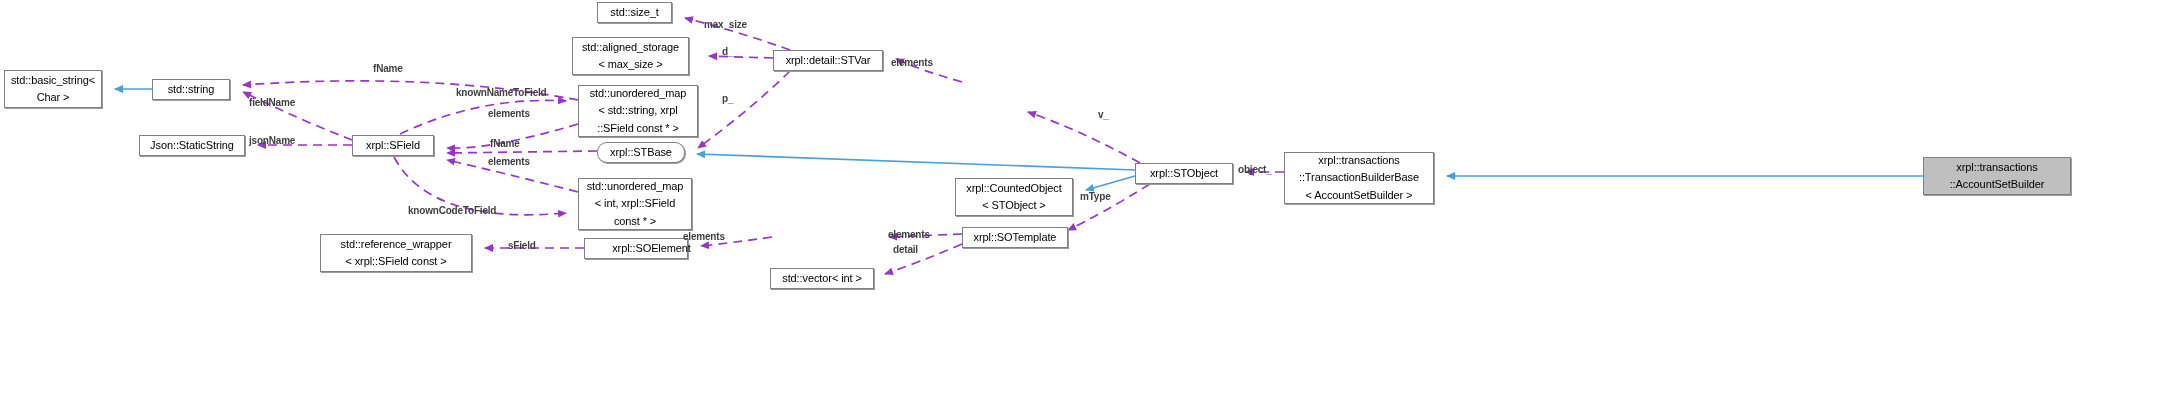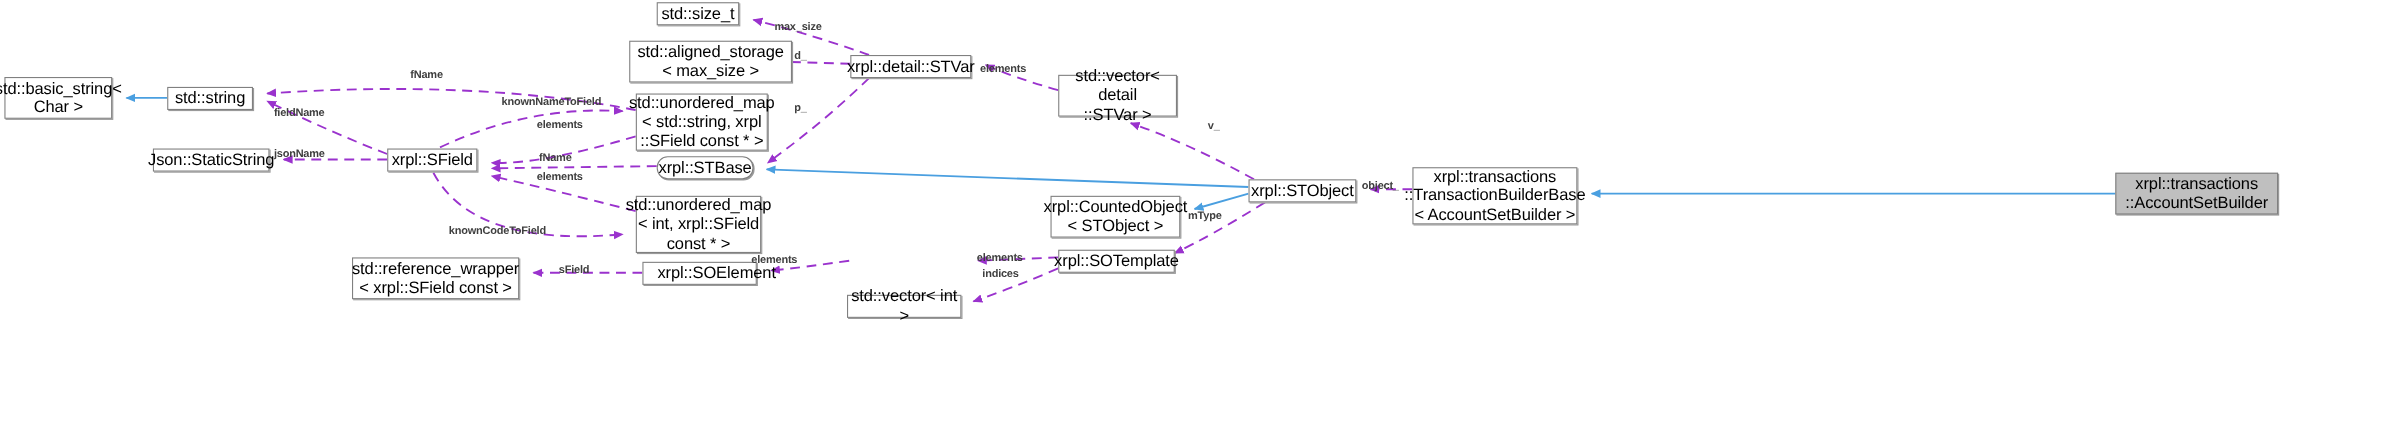--- a/index.html
+++ b/index.html
@@ -23,21 +23,21 @@
     height: 404px;
     pointer-events: none;
   }
   .node {
     position: absolute;
     box-sizing: border-box;
     background: #ffffff;
     border: 1px solid #808080;
     box-shadow: 1px 1px 0 0 #9a9a9a;
     color: #000000;
-    font-size: 15px;
+    font-size: 11px;
     line-height: 17.5px;
     text-align: center;
     display: flex;
     align-items: center;
     justify-content: center;
     white-space: pre-line;
     letter-spacing: -0.1px;
   }
   .node.highlight {
     background: #bfbfbf;
@@ -105,42 +105,40 @@
 
   <div class="node" style="left:139px;top:135px;width:106px;height:21px;">Json::StaticString</div>
 
   <div class="node" style="left:352px;top:135px;width:82px;height:21px;">xrpl::SField</div>
 
   <div class="node" style="left:320px;top:234px;width:152px;height:38px;">std::reference_wrapper
 &lt; xrpl::SField const &gt;</div>
 
   <div class="node" style="left:597px;top:2px;width:75px;height:21px;">std::size_t</div>
 
-  <div class="node" style="left:572px;top:37px;width:148px;height:38px;">std::aligned_storage
+  <div class="node" style="left:572px;top:37px;width:117px;height:38px;">std::aligned_storage
 &lt; max_size &gt;</div>
 
   <div class="node" style="left:578px;top:85px;width:120px;height:52px;">std::unordered_map
 &lt; std::string, xrpl
 ::SField const * &gt;</div>
 
   <div class="node" style="left:597px;top:142px;width:88px;height:21px;border-radius:10px;">xrpl::STBase</div>
 
   <div class="node" style="left:578px;top:178px;width:114px;height:52px;">std::unordered_map
 &lt; int, xrpl::SField
 const * &gt;</div>
 
   <div class="node" style="left:584px;top:238px;width:104px;height:21px;padding-left:31px;">xrpl::SOElement</div>
 
   <div class="node" style="left:773px;top:50px;width:110px;height:21px;">xrpl::detail::STVar</div>
 
 
   <div class="node" style="left:770px;top:268px;width:104px;height:21px;">std::vector&lt; int &gt;</div>
 
-  <div class="node" style="left:962px;top:68px;width:108px;height:38px;">std::vector&lt; detail
-::STVar &gt;</div>
 
   <div class="node" style="left:955px;top:178px;width:118px;height:38px;">xrpl::CountedObject
 &lt; STObject &gt;</div>
 
   <div class="node" style="left:962px;top:227px;width:106px;height:21px;">xrpl::SOTemplate</div>
 
   <div class="node" style="left:1135px;top:163px;width:98px;height:21px;">xrpl::STObject</div>
 
   <div class="node" style="left:1284px;top:152px;width:150px;height:52px;">xrpl::transactions
 ::TransactionBuilderBase
@@ -158,17 +156,17 @@
   <div class="edge-label" style="left:488px;top:155px;">elements</div>
   <div class="edge-label" style="left:408px;top:204px;">knownCodeToField</div>
   <div class="edge-label" style="left:508px;top:239px;">sField</div>
   <div class="edge-label" style="left:704px;top:18px;">max_size</div>
   <div class="edge-label" style="left:722px;top:45px;">d_</div>
   <div class="edge-label" style="left:722px;top:92px;">p_</div>
   <div class="edge-label" style="left:891px;top:56px;">elements</div>
   <div class="edge-label" style="left:1098px;top:108px;">v_</div>
   <div class="edge-label" style="left:1080px;top:190px;">mType</div>
   <div class="edge-label" style="left:888px;top:228px;">elements</div>
-  <div class="edge-label" style="left:893px;top:243px;">indices</div>
+  <div class="edge-label" style="left:893px;top:243px;">detail</div>
   <div class="edge-label" style="left:683px;top:230px;">elements</div>
   <div class="edge-label" style="left:1238px;top:163px;">object_</div>
 
 </div>
 
 </body></html>

